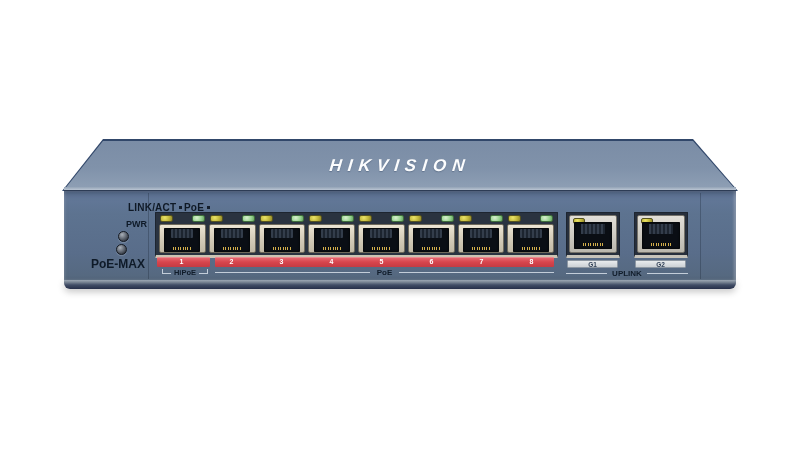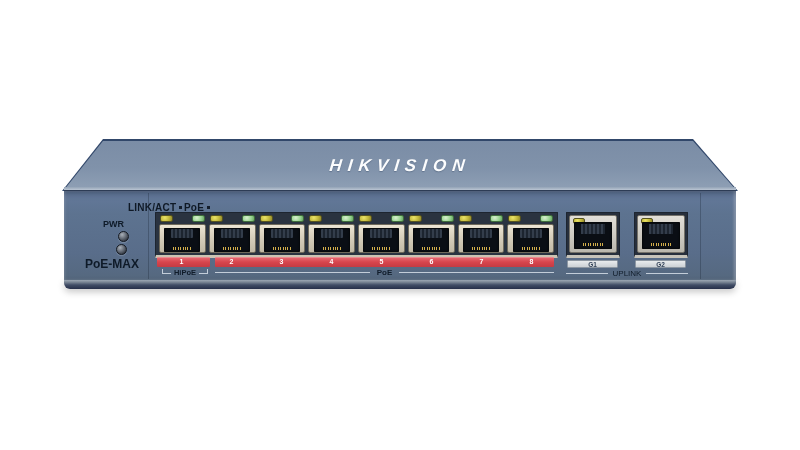--- a/index.html
+++ b/index.html
@@ -43,21 +43,21 @@
   .bottom-band{
     left:64px;top:280px;width:672px;height:9px;
     background:linear-gradient(180deg,#9ca7b4 0%,#7d8997 22%,#414d66 55%,#262f49 100%);
     border-radius:0 0 6px 6px;
     box-shadow:0 3px 7px rgba(0,0,0,.22);
   }
 
   
   .legend{top:202px;font-size:10px;font-weight:700;color:#0f1926;letter-spacing:.2px;white-space:nowrap;}
   .legend .dot{display:inline-block;width:3px;height:3px;background:#141e2c;margin-left:3px;vertical-align:2px;}
-  .txt{color:#0e1a28;font-weight:700;text-align:left;white-space:nowrap;}
+  .txt{color:#0e1a28;font-weight:700;text-align:right;white-space:nowrap;}
   .pwr-label{left:103px;top:219px;width:44px;font-size:9px;}
   .poemax-label{left:85px;top:257px;width:60px;font-size:12px;}
   .led-round{
     width:11px;height:11px;border-radius:50%;
     background:radial-gradient(circle at 35% 30%,#a9b0b9,#565d68 55%,#23272f 90%);
     border:1px solid #161b23;box-sizing:border-box;
     box-shadow:0 1px 1px rgba(255,255,255,.18);
   }
   .pwr-led{left:118px;top:231px;}
   .poemax-led{left:116px;top:244px;}
@@ -110,21 +110,21 @@
   .line{height:1px;background:#c3cdd9;}
   .hipoe-block{left:155px;top:267px;width:60px;height:11px;}
   .hipoe-block .lbl{font-size:7.5px;margin:0 3px;}
   .brk{width:8px;height:4px;margin-top:-3px;}
   .brk-l{border-left:1px solid #c3cdd9;border-bottom:1px solid #c3cdd9;}
   .brk-r{border-right:1px solid #c3cdd9;border-bottom:1px solid #c3cdd9;}
   .poe-block{left:215px;top:267px;width:339px;height:11px;}
   .poe-block .lbl{font-size:8px;margin:0 7px;}
   .poe-block .line{flex:1;}
   .uplink-block{left:566px;top:268px;width:122px;height:11px;}
-  .uplink-block .lbl{font-size:8px;font-weight:400;margin:0 5px;}
+  .uplink-block .lbl{font-size:8px;font-weight:700;margin:0 5px;}
   .uplink-block .line{flex:1;}
 
   
   .up-cell{
     top:212px;width:54px;height:46px;box-sizing:border-box;
     background:#272f3c;border:1px solid #1d2530;border-bottom:3px solid #c6c3ba;
     padding:2px;border-radius:1px;
   }
   .up-g1{left:566px;} .up-g2{left:634px;}
   .up-bezel{

